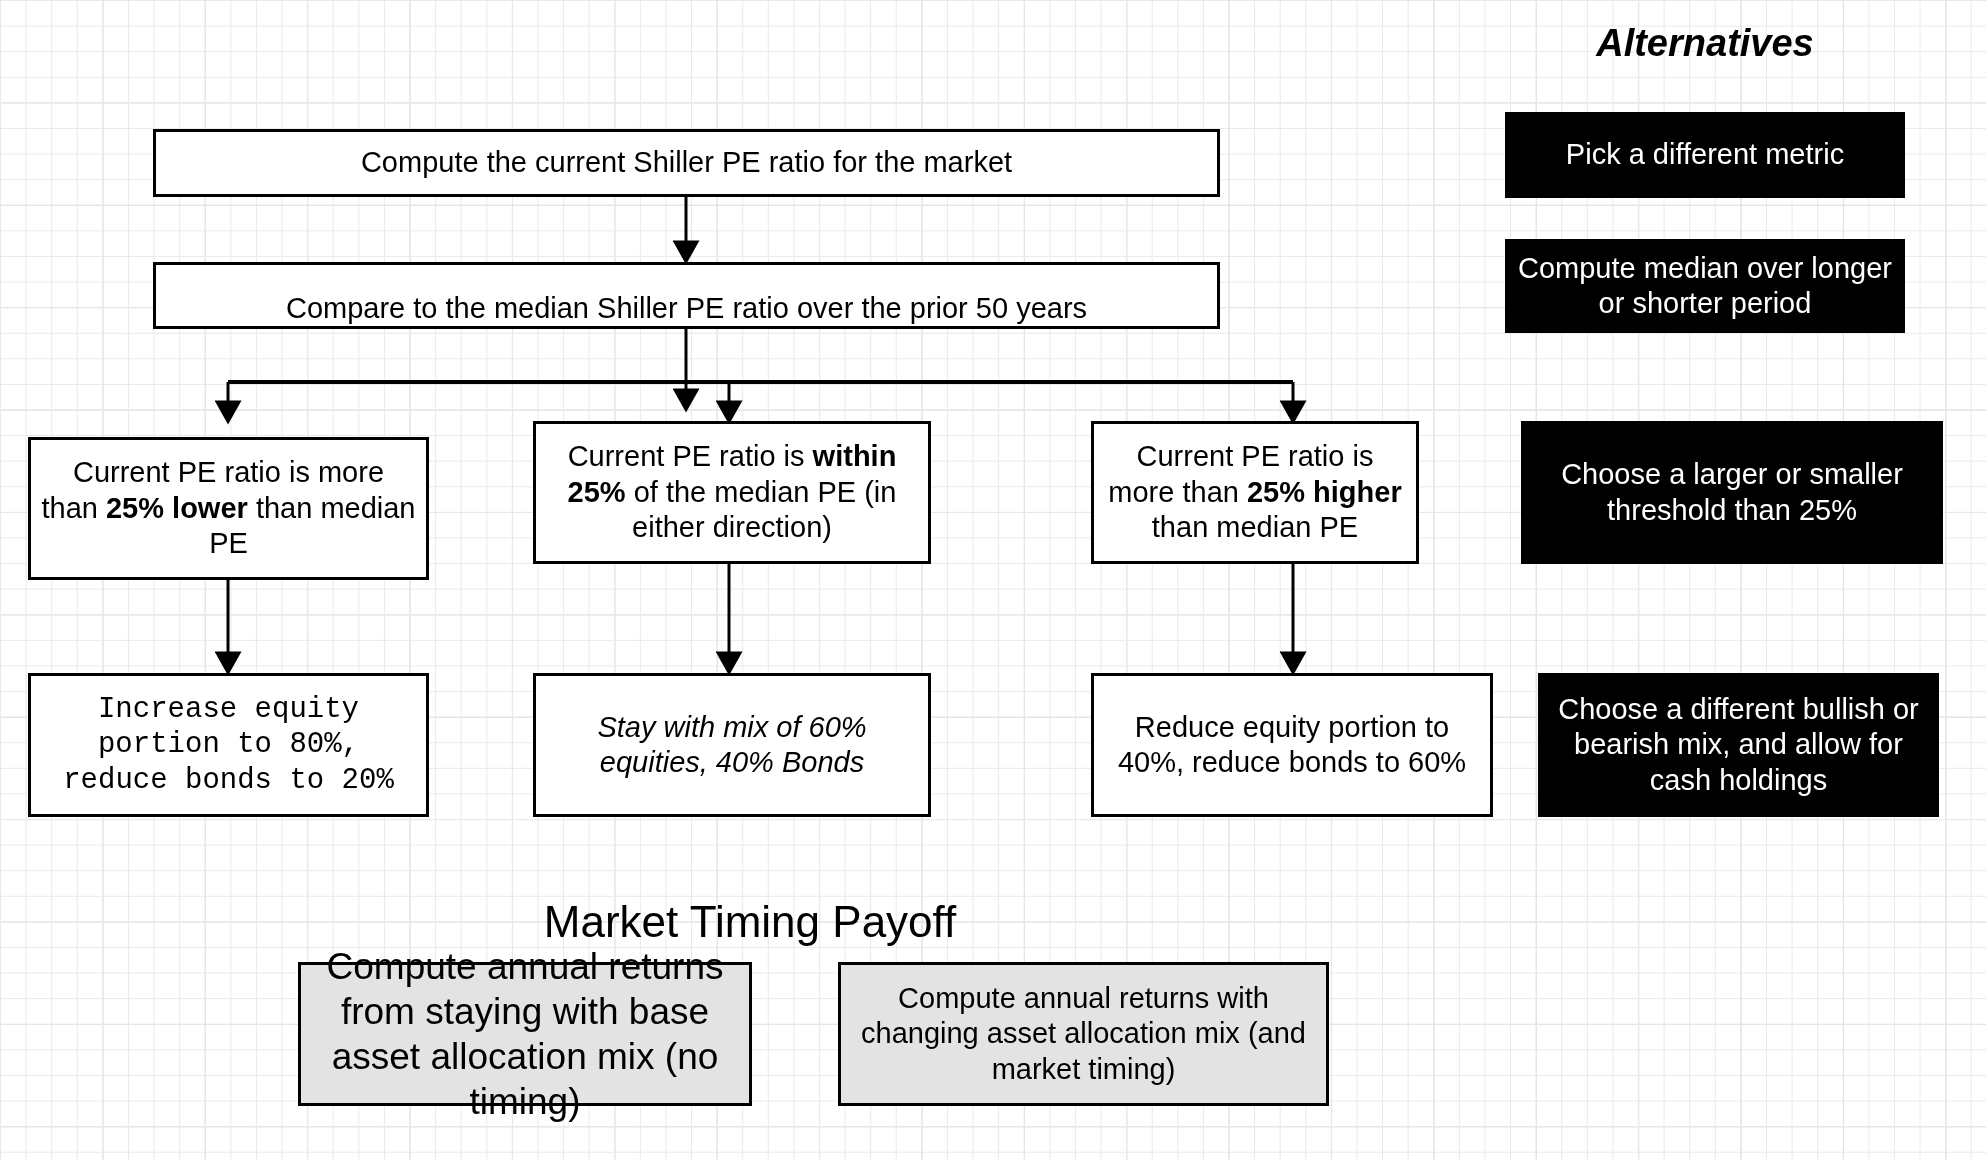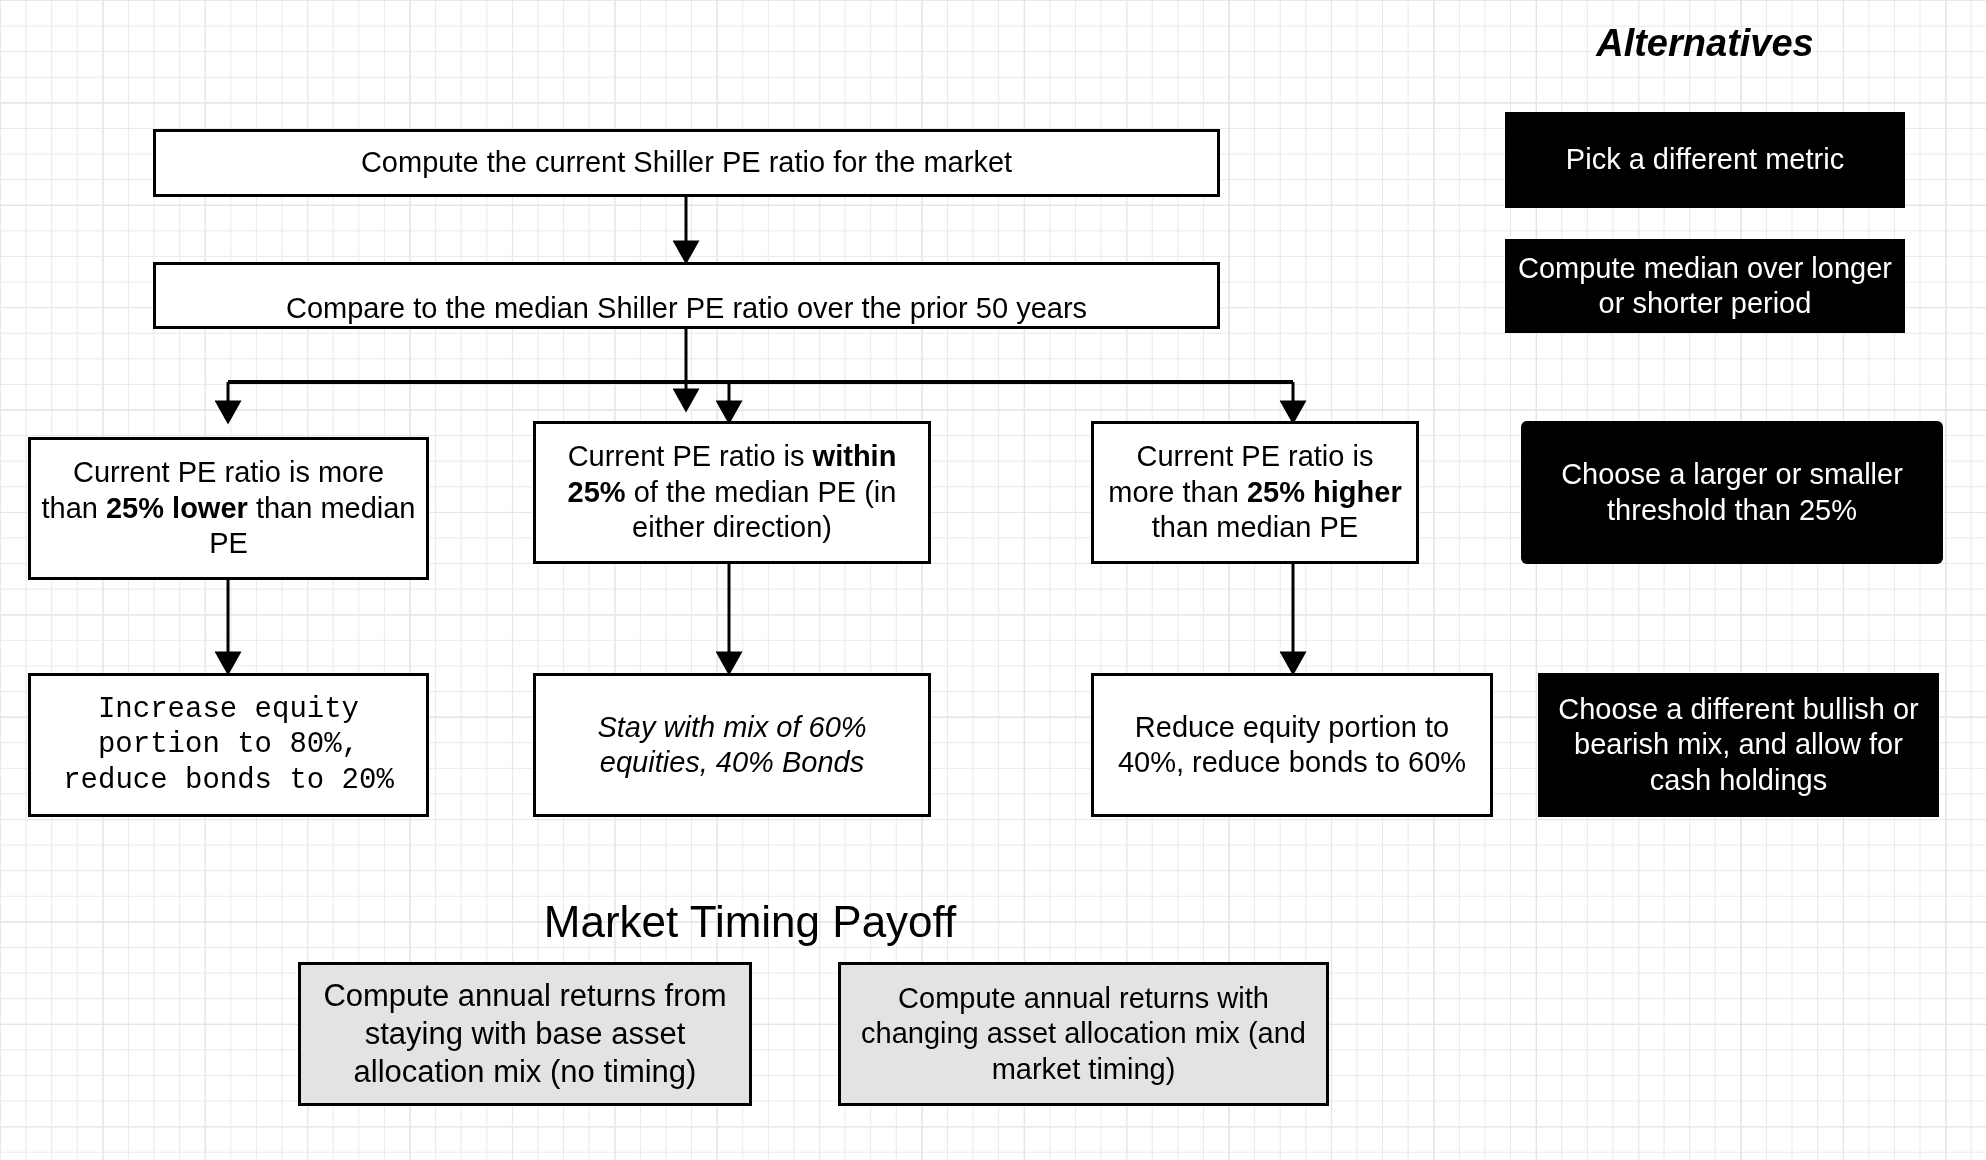--- a/index.html
+++ b/index.html
@@ -160,39 +160,39 @@
   <div class="node box-white" style="left:533px; top:673px; width:398px; height:144px; font-size:29px;font-style:italic;">
     <span class="txt">Stay with mix of 60% equities, 40% Bonds</span>
   </div>
 
   <div class="node box-white" style="left:1091px; top:673px; width:402px; height:144px; font-size:29px;">
     <span class="txt">Reduce equity portion to 40%, reduce bonds to 60%</span>
   </div>
 
   <div class="title-alt" style="left:1505px; top:22px; width:400px; font-size:38px;">Alternatives</div>
 
-  <div class="node box-black" style="left:1505px; top:112px; width:400px; height:96px; font-size:29px;">
+  <div class="node box-black" style="left:1505px; top:112px; width:400px; height:86px; font-size:29px;">
     <span class="txt">Pick a different metric</span>
   </div>
 
   <div class="node box-black" style="left:1505px; top:239px; width:400px; height:94px; font-size:29px;">
     <span class="txt">Compute median over longer or shorter period</span>
   </div>
 
-  <div class="node box-black" style="left:1521px; top:421px; width:422px; height:143px; font-size:29px;border-radius:6px;">
+  <div class="node box-black" style="left:1521px; top:421px; width:422px; height:143px; font-size:29px;">
     <span class="txt">Choose a larger or smaller threshold than 25%</span>
   </div>
 
   <div class="node box-black" style="left:1538px; top:673px; width:401px; height:144px; font-size:29px;">
     <span class="txt">Choose a different bullish or bearish mix, and allow for cash holdings</span>
   </div>
 
   <div class="title-payoff" style="left:500px; top:897px; width:500px; font-size:44px;">Market Timing Payoff</div>
 
-  <div class="node box-grey" style="left:298px; top:962px; width:454px; height:144px; font-size:31px;">
+  <div class="node box-grey" style="left:298px; top:962px; width:454px; height:144px; font-size:37px;">
     <span class="txt">Compute annual returns from staying with base asset allocation mix (no timing)</span>
   </div>
 
   <div class="node box-grey" style="left:838px; top:962px; width:491px; height:144px; font-size:29px;">
     <span class="txt">Compute annual returns with changing asset allocation mix (and market timing)</span>
   </div>
 
 </div>
 
 </body></html>

